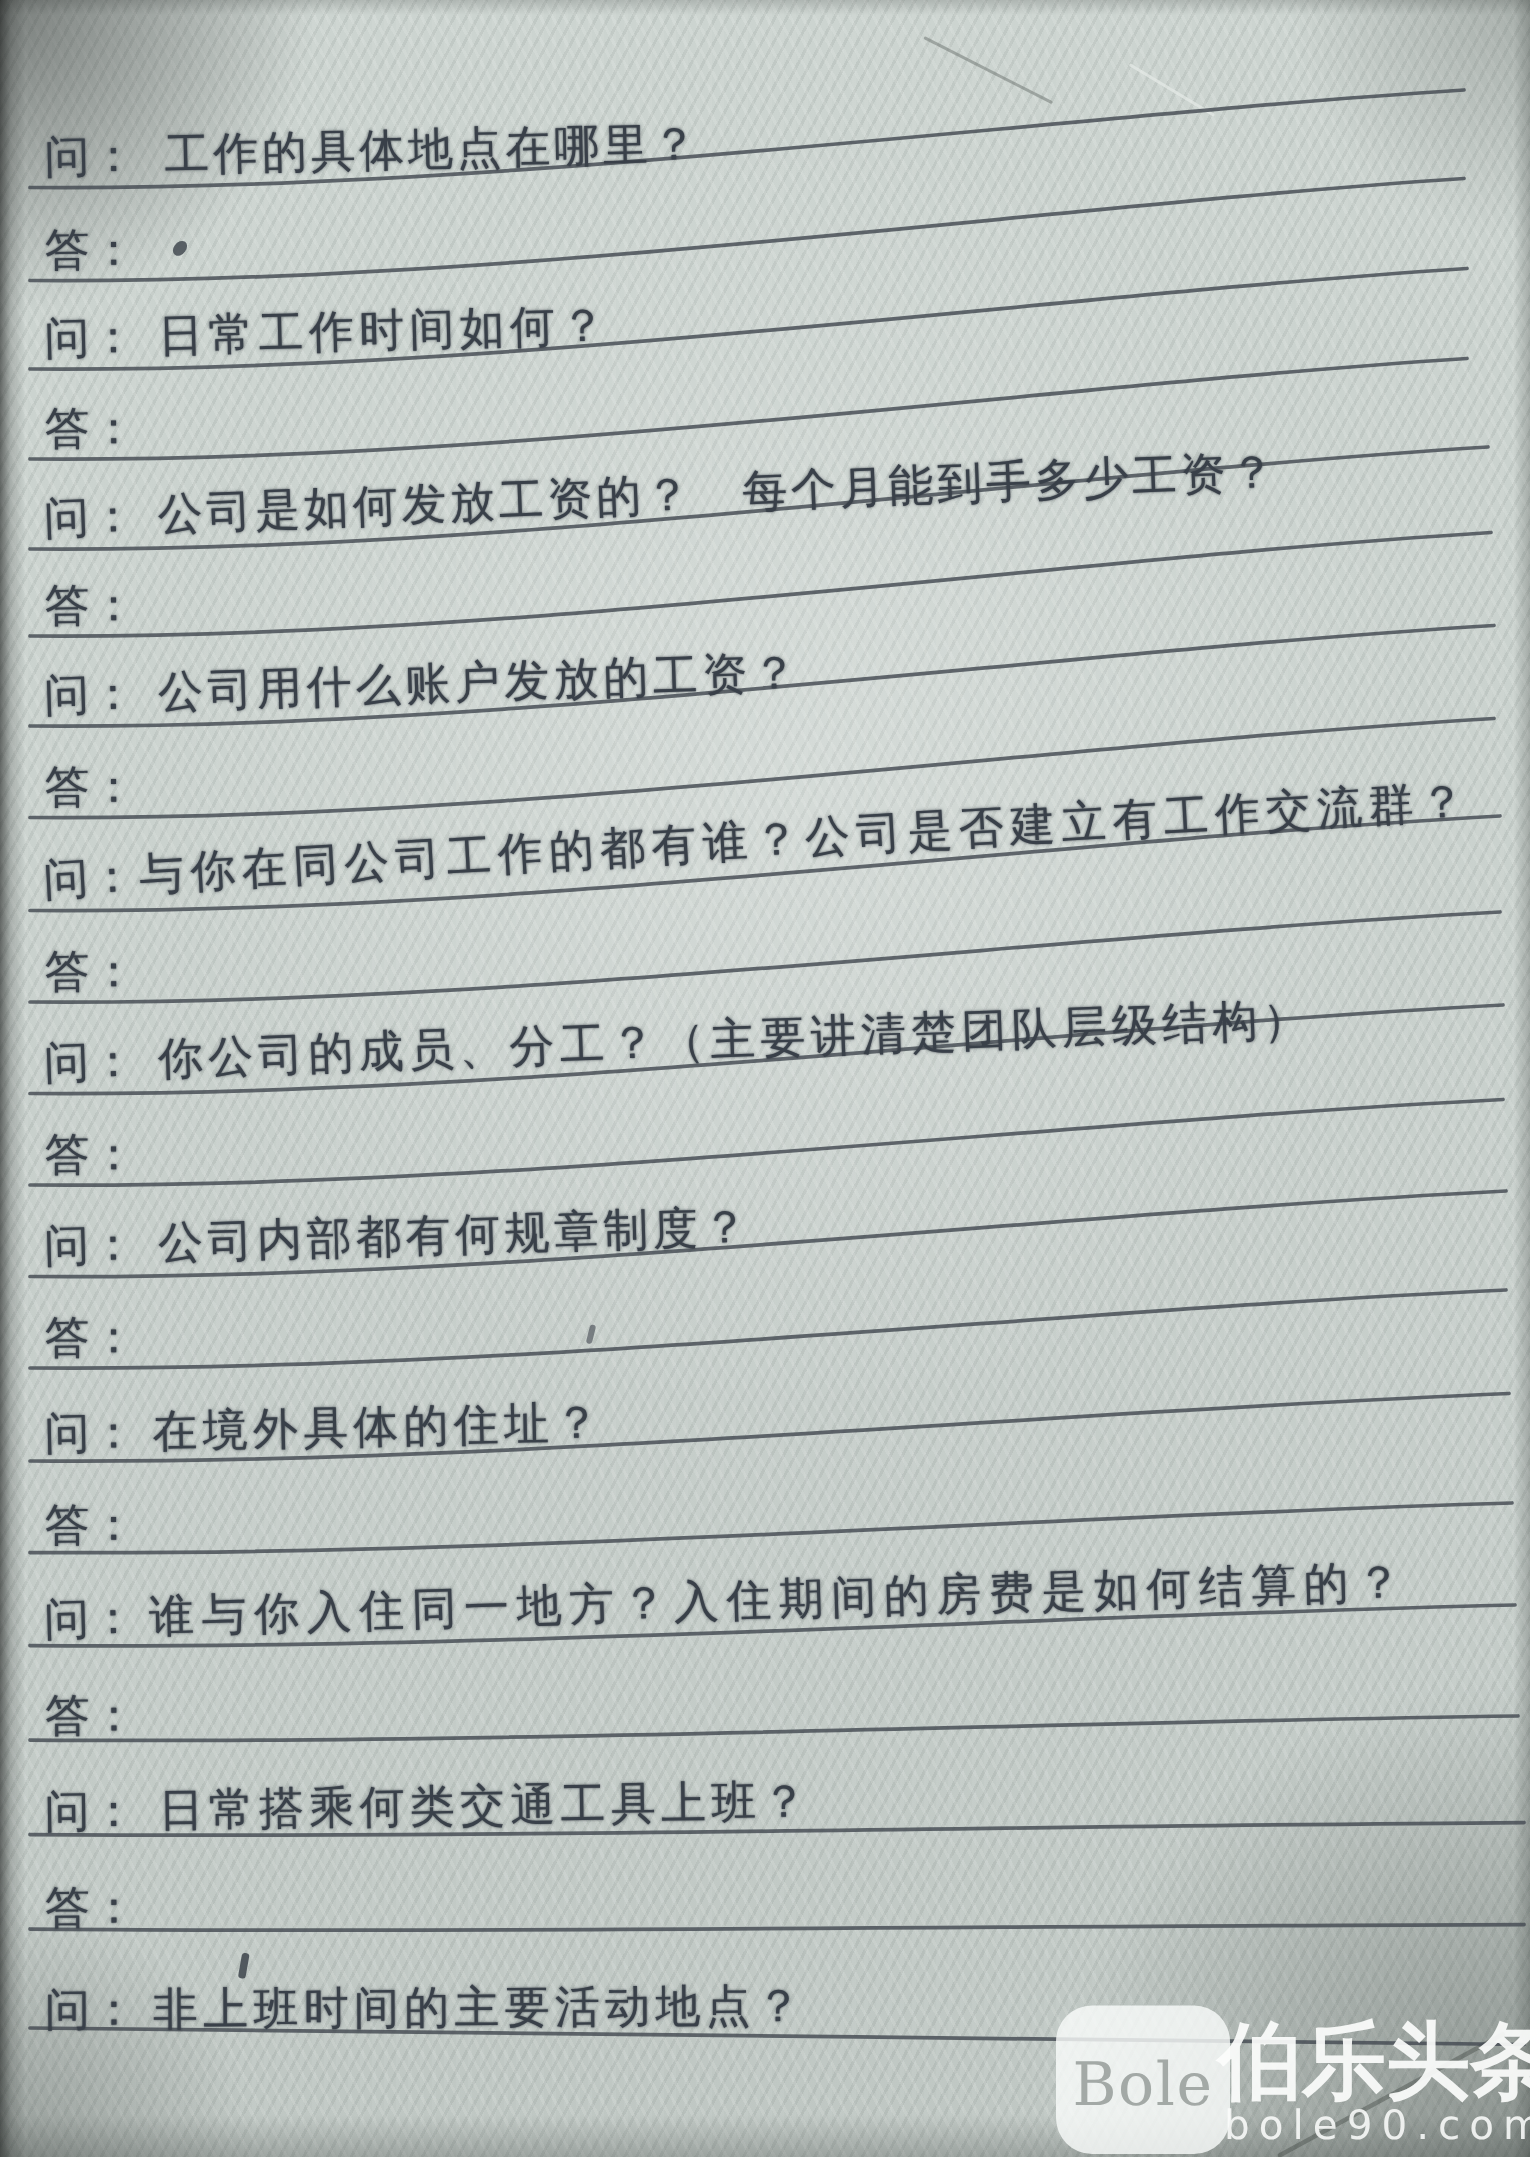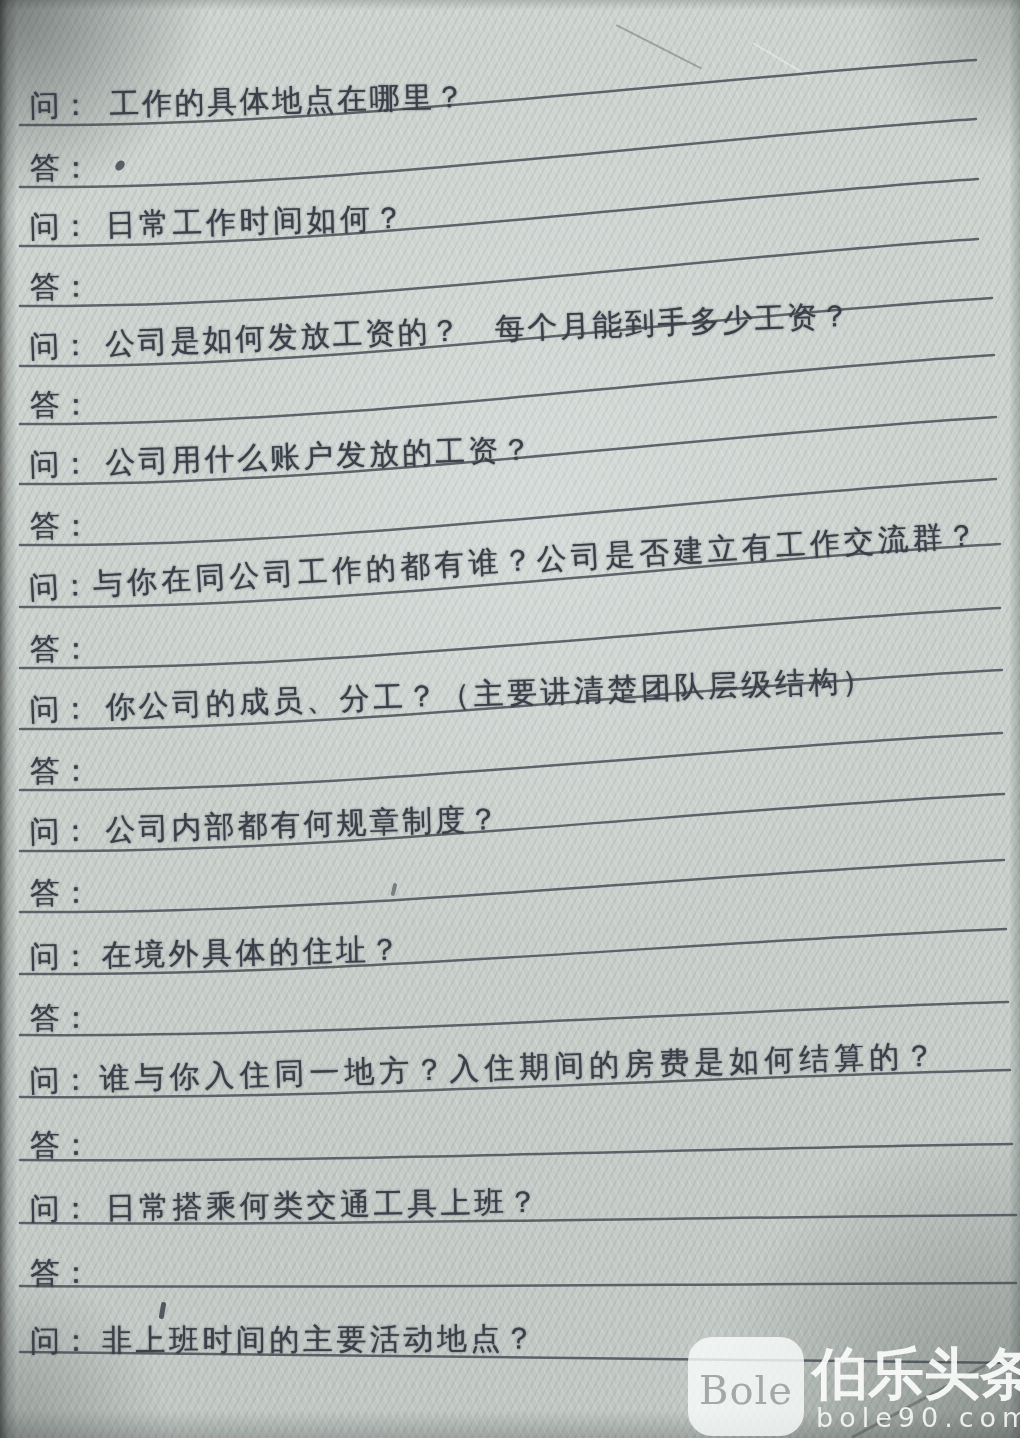--- a/index.html
+++ b/index.html
@@ -48,21 +48,21 @@
   .row .label{flex:none;letter-spacing:1px;}
   .row .text{margin-left:16px;}
   .mark{position:absolute;}
   .dot1{left:116px;top:160px;width:8px;height:11px;background:#434a51;
         border-radius:60% 50% 55% 50%;transform:rotate(35deg);opacity:.85;}
   .tick1{left:392px;top:883px;width:4px;height:13px;background:#4a5057;
         border-radius:2px;transform:rotate(14deg);opacity:.65;}
   .tick2{left:160px;top:1302px;width:5px;height:17px;background:#3d444b;
         border-radius:2px;transform:rotate(10deg);opacity:.85;}
   .watermark{position:absolute;left:0;top:0;}
-  .badge{position:absolute;left:688px;top:1337px;width:116px;height:99px;
+  .badge{position:absolute;left:704px;top:1337px;width:116px;height:99px;
     background:rgba(250,252,251,.80);border-radius:24px;
     display:flex;align-items:center;justify-content:center;}
   .badge span{
     font-family:"DejaVu Serif",serif;font-size:40px;color:#a3a9a6;
     letter-spacing:1px;margin-top:6px;}
   .wm-brand{position:absolute;left:812px;top:1337px;
     font-size:56px;font-weight:bold;color:rgba(252,253,252,.92);
     letter-spacing:0px;white-space:nowrap;}
   .wm-site{position:absolute;left:816px;top:1402px;
     font-size:27px;color:rgba(250,252,251,.88);letter-spacing:6px;white-space:nowrap;}

